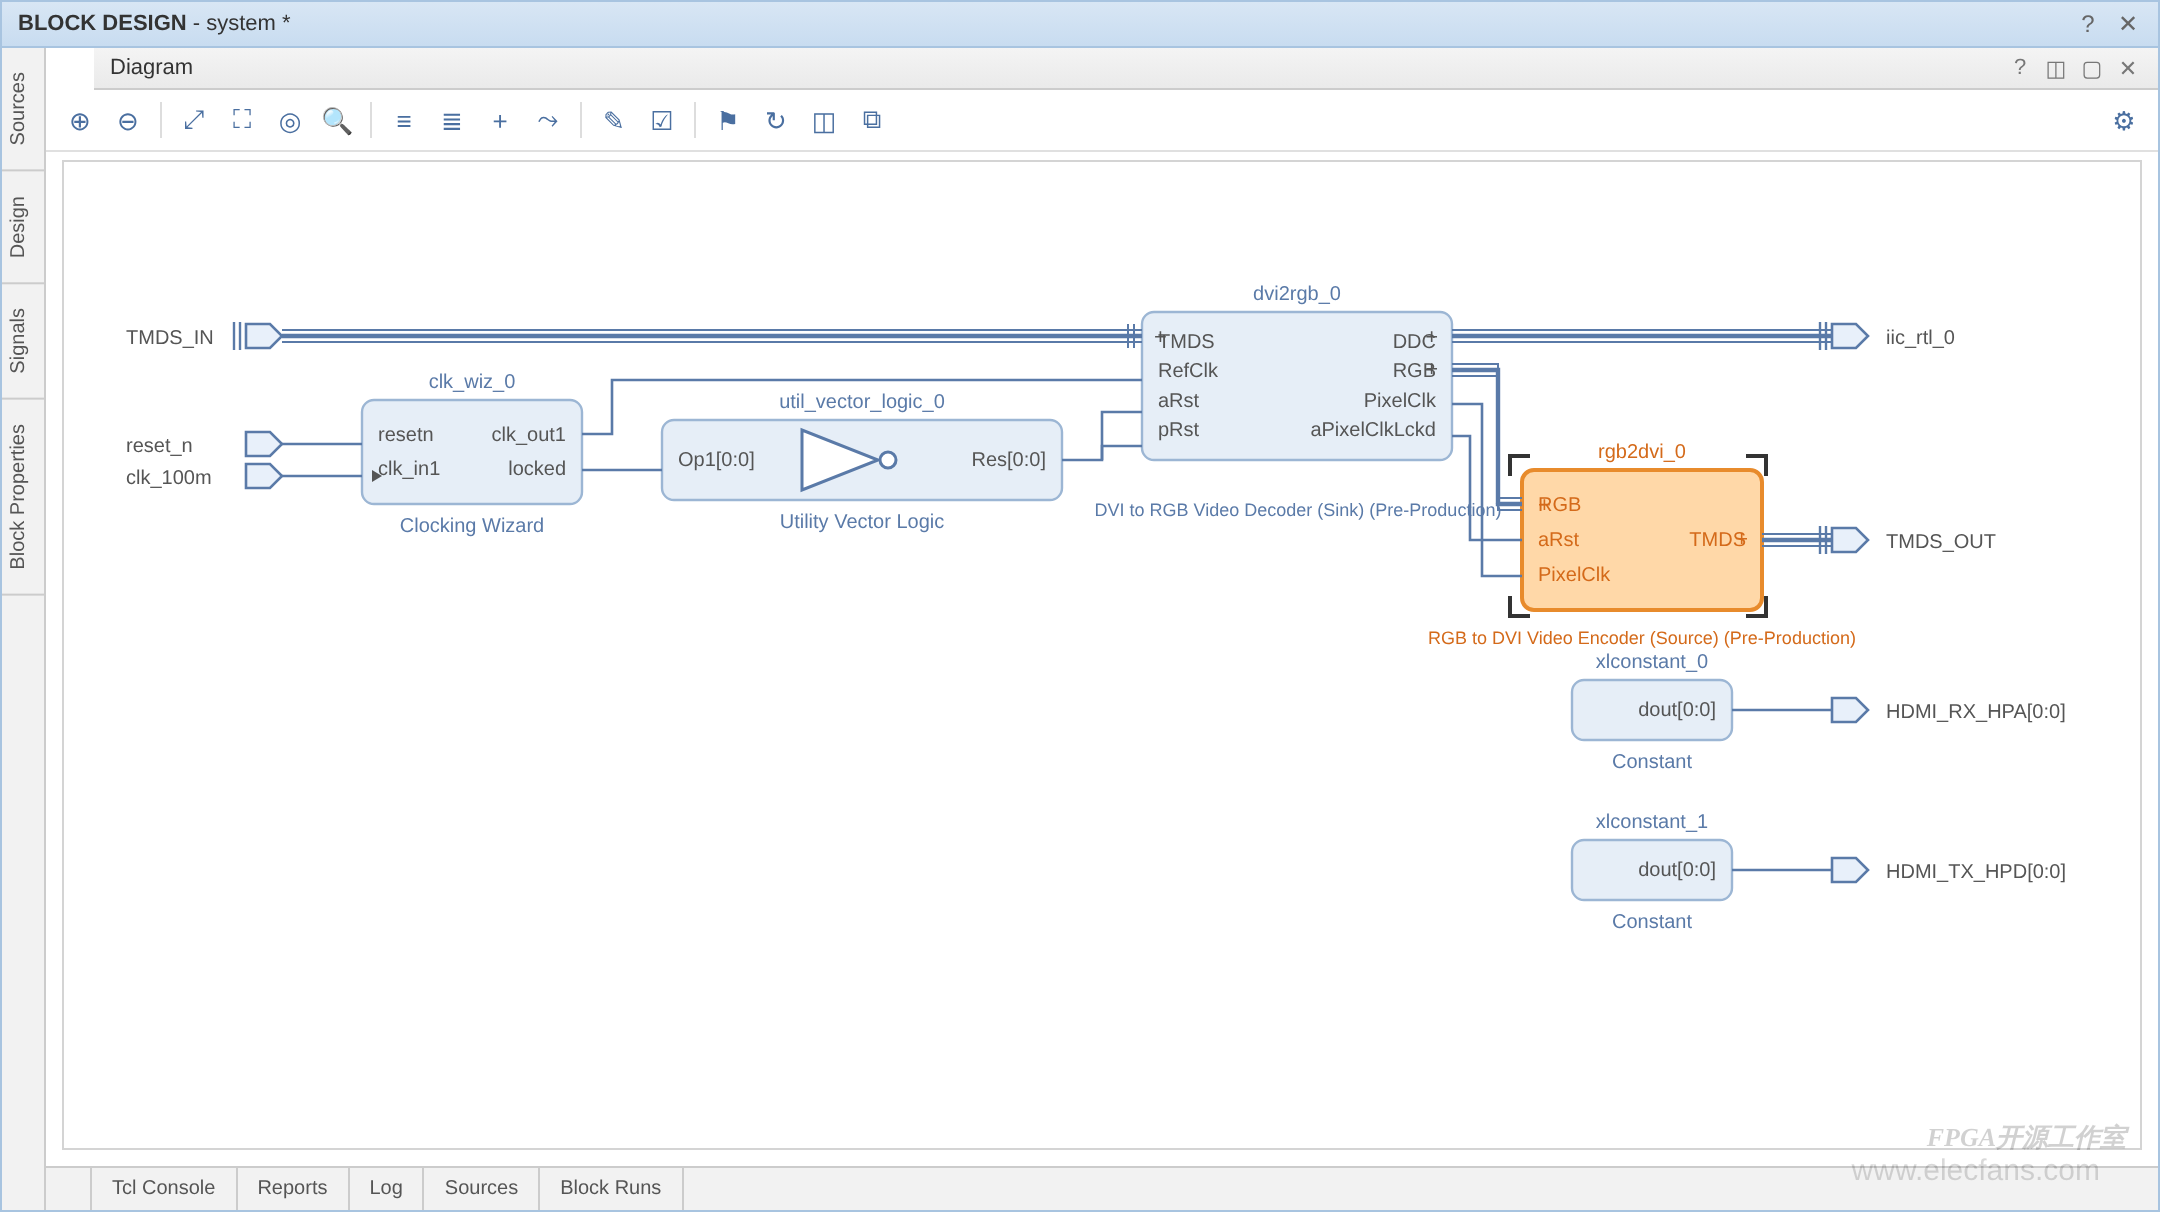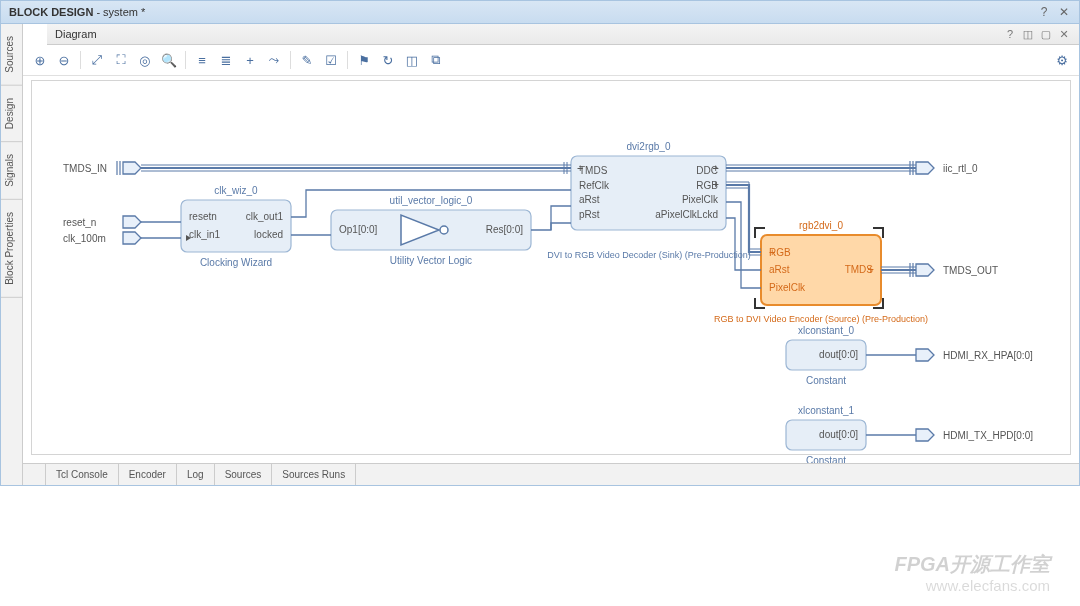--- a/index.html
+++ b/index.html
@@ -1,17 +1,17 @@
 <!DOCTYPE html>
 <html><head>
 <meta charset="utf-8">
 <style>
 * { box-sizing: border-box; margin: 0; padding: 0; }
 body { font-family: Arial, sans-serif; font-size: 11px; background: #fff; width: 1080px; height: 606px; overflow: hidden; color: #333; }
-.window { border: 1px solid #a8c4e0; width: 1080px; height: 486px; display: flex; flex-direction: column; }
+.window { border: 1px solid #a8c4e0; width: 1080px; height: 606px; display: flex; flex-direction: column; }
 .titlebar { background: linear-gradient(#d8e6f4, #c8dcf0); padding: 4px 8px; display: flex; align-items: center; border-bottom: 1px solid #a8c4e0; }
 .titlebar-text { font-size: 11px; }
 .titlebar-text b { font-weight: bold; }
 .titlebar-ctrls { margin-left: auto; display: flex; gap: 6px; }
 .titlebar-ctrls span { width: 14px; height: 14px; display: flex; align-items: center; justify-content: center; color: #666; cursor: pointer; font-size: 12px; }
 
 .body { flex: 1; display: flex; min-height: 0; }
 .left-tabs { width: 22px; background: #f2f2f2; display: flex; flex-direction: column; border-right: 1px solid #ccc; }
 .vtab { writing-mode: vertical-rl; transform: rotate(180deg); padding: 12px 3px; text-align: center; font-size: 10px; border-top: 1px solid #ccc; cursor: pointer; color: #555; }
 
@@ -26,21 +26,21 @@
 .tbtn.right { margin-left: auto; }
 
 .canvas { flex: 1; background: #fff; position: relative; overflow: hidden; }
 .diagram-border { position: absolute; left: 8px; top: 4px; right: 8px; bottom: 8px; border: 1px solid #d4d4d4; }
 svg { position: absolute; left: 8px; top: 4px; }
 
 .bottom-tabs { display: flex; border-top: 1px solid #ccc; background: #f2f2f2; height: 22px; }
 .btab { padding: 3px 10px; border-right: 1px solid #ccc; font-size: 10px; cursor: pointer; display: flex; align-items: center; color: #555; }
 .btab.first { border-left: 1px solid #ccc; margin-left: 22px; }
 
-.watermark { position: absolute; right: 30px; bottom: 28px; font-size: 20px; color: rgba(0,0,0,0.18); font-weight: bold; font-style: italic; }
+.watermark { position: absolute; right: 17px; bottom: 28px; font-size: 13px; color: rgba(0,0,0,0.18); font-weight: bold; font-style: italic; font-family: Liberation Serif, serif; }
 .watermark2 { position: absolute; right: 30px; bottom: 12px; font-size: 15px; color: rgba(0,0,0,0.15); }
 </style>
 </head>
 <body>
 
 <div class="window">
   <div class="titlebar">
     <span class="titlebar-text">
       <b>BLOCK DESIGN</b><span> - system *</span>
     </span>
@@ -188,23 +188,23 @@
             <polyline points="850,190 885,190" fill="none" stroke="#5a7aa8" stroke-width="2.2"></polyline>
             <polyline points="850,187 885,187" fill="none" stroke="#5a7aa8" stroke-width="1"></polyline>
             <polyline points="850,193 885,193" fill="none" stroke="#5a7aa8" stroke-width="1"></polyline>
             <polyline points="835,275 885,275" fill="none" stroke="#5a7aa8" stroke-width="1.3"></polyline>
             <polyline points="835,355 885,355" fill="none" stroke="#5a7aa8" stroke-width="1.3"></polyline>
           </svg>
       </div>
 
       <div class="bottom-tabs">
         <div class="btab first">Tcl Console</div>
-        <div class="btab">Encoder</div>
+        <div class="btab">Reports</div>
         <div class="btab">Log</div>
         <div class="btab">Sources</div>
-        <div class="btab">Sources Runs</div>
+        <div class="btab">Block Runs</div>
       </div>
     </div>
   </div>
 </div>
 
 <div class="watermark">FPGA开源工作室</div>
 <div class="watermark2">www.elecfans.com</div>
 
 </body></html>

